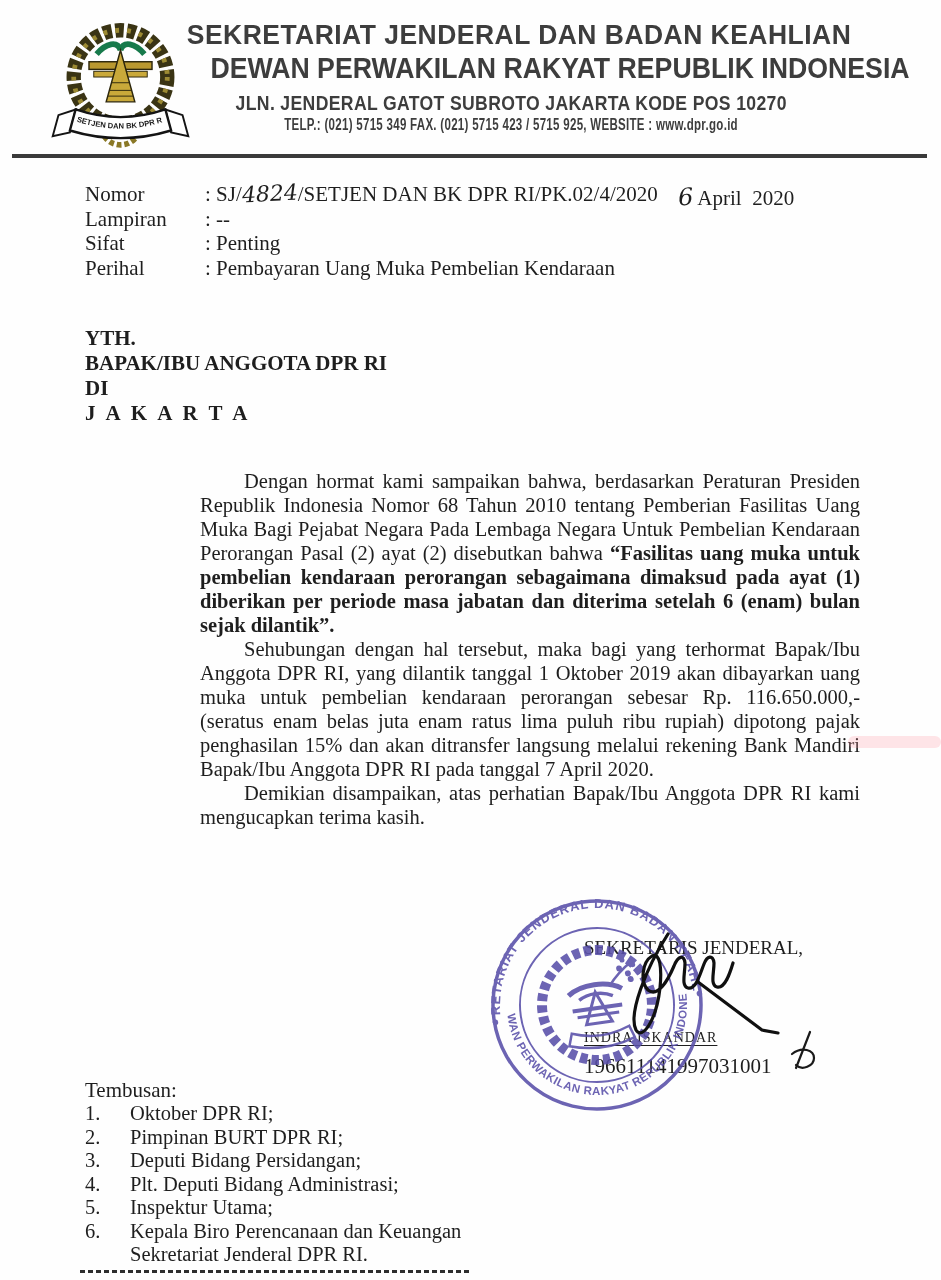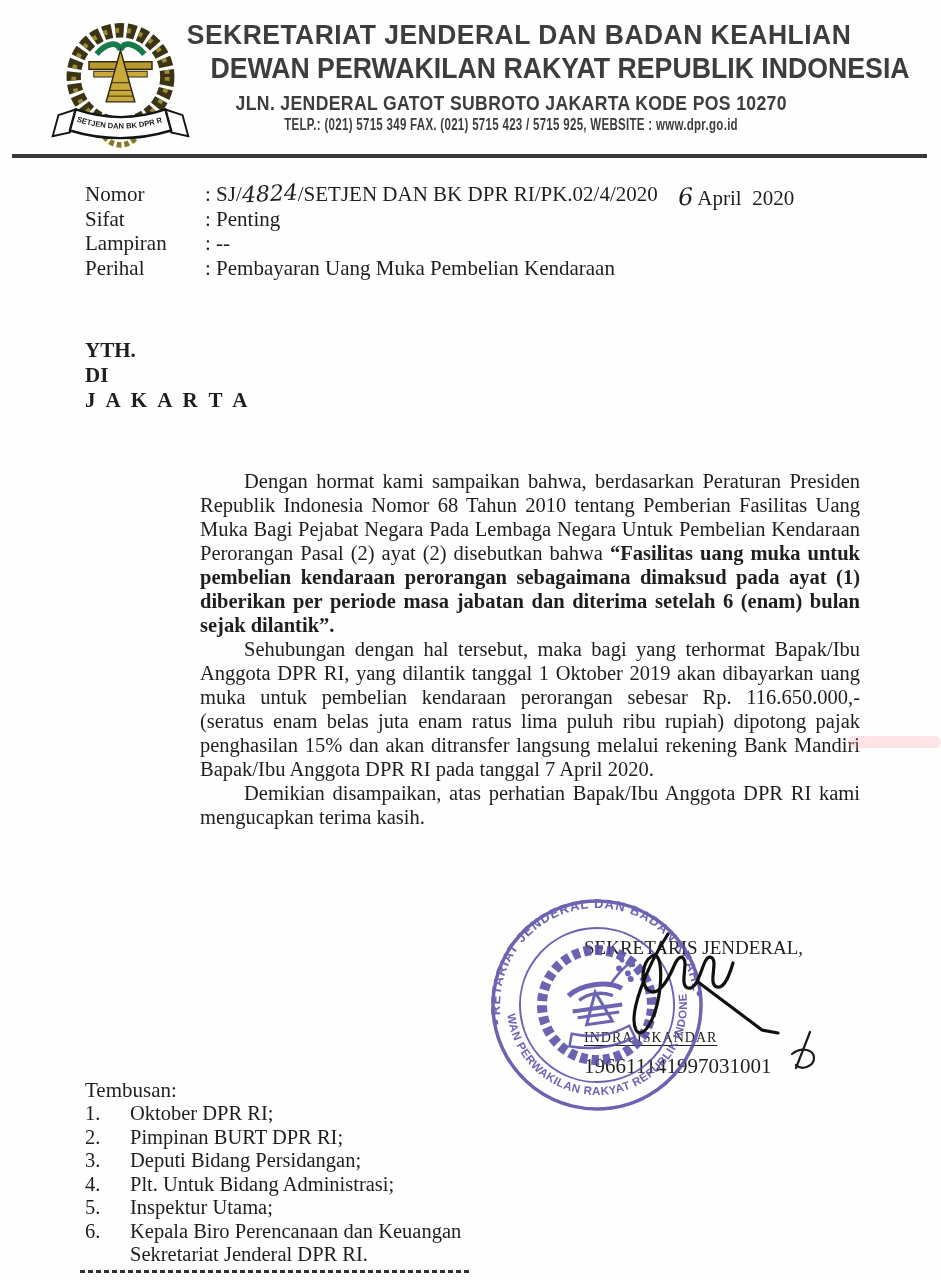--- a/index.html
+++ b/index.html
@@ -21,21 +21,21 @@
   .rule { position:absolute; left:12px; right:14px; top:154px; height:4px; background:#3a3a3a; }
   
   .meta { position:absolute; left:85px; top:182px; font-size:21px; line-height:24.5px; }
   .meta-row { display:flex; }
   .meta-label { width:120px; }
   .hand { font-family:"DejaVu Serif",serif; font-style:italic; display:inline-block;
           transform:rotate(-3deg); font-size:22px; }
   .date { position:absolute; left:678px; top:183px; font-size:21px; white-space:pre; }
   .date .hand { font-size:24px; }
   
-  .recipient { position:absolute; left:85px; top:326px; font-weight:bold; font-size:21px; line-height:25px;margin-top:12px; }
+  .recipient { position:absolute; left:85px; top:326px; font-weight:bold; font-size:21px; line-height:25px; }
   .recipient .spread { letter-spacing:3px; }
   
   .body { position:absolute; left:200px; top:469px; width:660px;
           font-size:20.5px; line-height:24px; text-align:justify; }
   .body p { text-indent:44px; margin:0; }
   
   .sig-title { position:absolute; left:584px; top:937px; font-size:19px; z-index:1; }
   .stamp { position:absolute; left:484px; top:892px; width:226px; height:226px;
            opacity:.88; transform:rotate(-8deg); z-index:2; }
   .ink   { position:absolute; left:582px; top:916px; z-index:3; }
@@ -88,37 +88,38 @@
   <div class="lh-line lh3"><span>JLN. JENDERAL GATOT SUBROTO JAKARTA KODE POS 10270</span></div>
   <div class="lh-line lh4"><span>TELP.: (021) 5715 349 FAX. (021) 5715 423 / 5715 925, WEBSITE : www.dpr.go.id</span></div>
   <div class="rule"></div>
 
   <div class="meta">
     <div class="meta-row">
       <div class="meta-label">Nomor</div>
       <div><span class="prewrap" style="white-space:pre">: SJ/</span><span class="hand">4824</span><span>/SETJEN DAN BK DPR RI/PK.02/4/2020</span></div>
     </div>
     <div class="meta-row">
+      <div class="meta-label">Lampiran</div>
+      <div>: --</div>
+    </div>
+    <div class="meta-row">
       <div class="meta-label">Sifat</div>
       <div>: Penting</div>
     </div>
     <div class="meta-row">
-      <div class="meta-label">Lampiran</div>
-      <div>: --</div>
-    </div>
-    <div class="meta-row">
       <div class="meta-label">Perihal</div>
       <div>: Pembayaran Uang Muka Pembelian Kendaraan</div>
     </div>
   </div>
 
   <div class="date"><span class="hand">6</span><span> April  2020</span></div>
 
   <div class="recipient">
     <div>YTH.</div>
+    <div>BAPAK/IBU ANGGOTA DPR RI</div>
     <div>DI</div>
     <div class="spread">J A K A R T A</div>
   </div>
 
   <div class="body">
     <p><span>Dengan hormat kami sampaikan bahwa, berdasarkan Peraturan Presiden Republik Indonesia Nomor 68 Tahun 2010 tentang Pemberian Fasilitas Uang Muka Bagi Pejabat Negara Pada Lembaga Negara Untuk Pembelian Kendaraan Perorangan Pasal (2) ayat (2) disebutkan bahwa </span><b>“Fasilitas uang muka untuk pembelian kendaraan perorangan sebagaimana dimaksud pada ayat (1) diberikan per periode masa jabatan dan diterima setelah 6 (enam) bulan sejak dilantik”.</b></p>
     <p>Sehubungan dengan hal tersebut, maka bagi yang terhormat Bapak/Ibu Anggota DPR RI, yang dilantik tanggal 1 Oktober 2019 akan dibayarkan uang muka untuk pembelian kendaraan perorangan sebesar Rp. 116.650.000,- (seratus enam belas juta enam ratus lima puluh ribu rupiah) dipotong pajak penghasilan 15% dan akan ditransfer langsung melalui rekening Bank Mandiri Bapak/Ibu Anggota DPR RI pada tanggal 7 April 2020.</p>
     <p>Demikian disampaikan, atas perhatian Bapak/Ibu Anggota DPR RI kami mengucapkan terima kasih.</p>
   </div>
 
@@ -183,21 +184,21 @@
     <li>
         <span>Oktober DPR RI;</span>
       </li>
     <li>
         <span>Pimpinan BURT DPR RI;</span>
       </li>
     <li>
         <span>Deputi Bidang Persidangan;</span>
       </li>
     <li>
-        <span>Plt. Untuk Bidang Administrasi;</span>
+        <span>Plt. Deputi Bidang Administrasi;</span>
       </li>
     <li>
         <span>Inspektur Utama;</span>
       </li>
     <li>
         <span>Kepala Biro Perencanaan dan Keuangan Sekretariat Jenderal DPR RI.</span>
       </li>
   </ol>
 
   <div class="dashed"></div>

